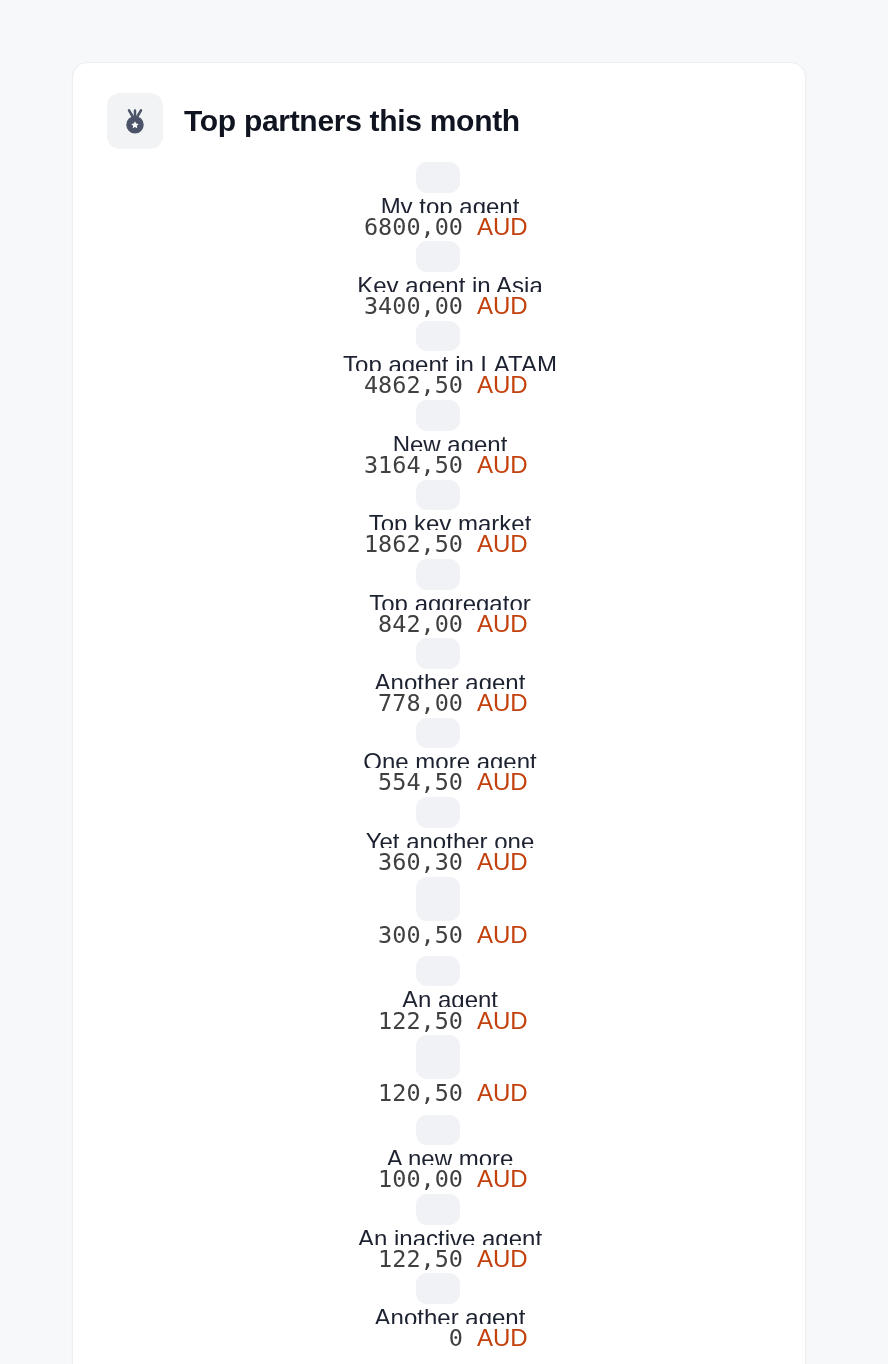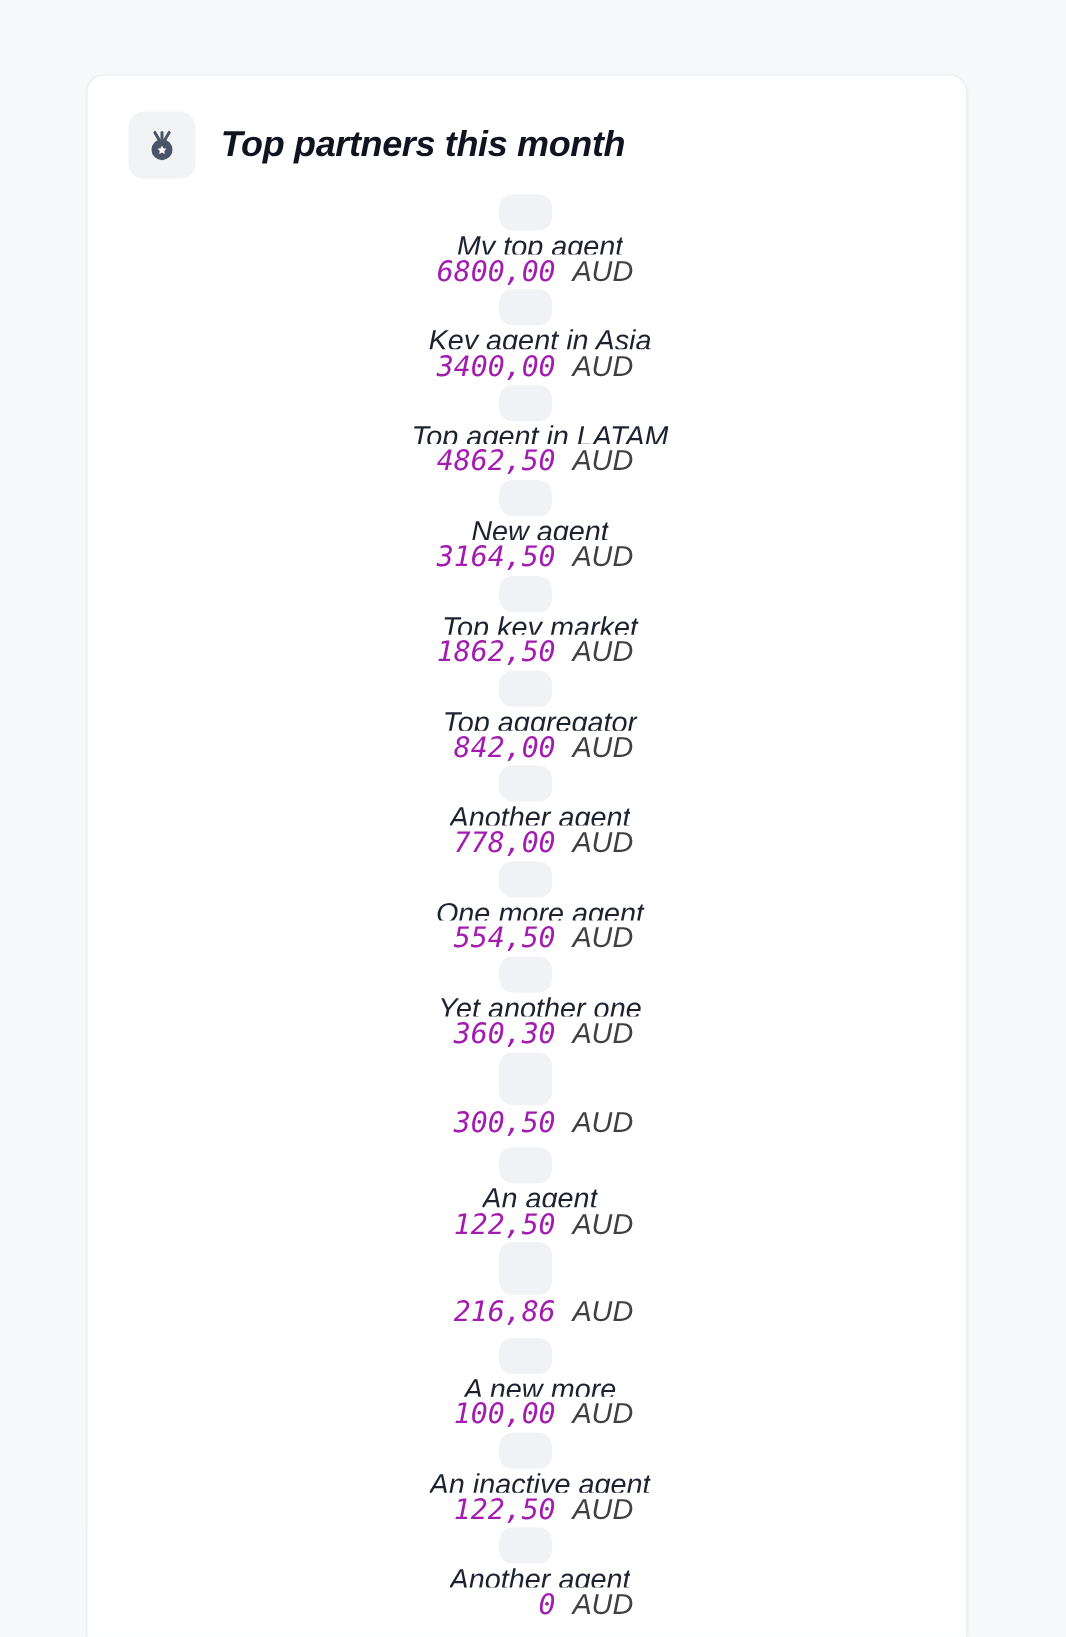--- a/index.html
+++ b/index.html
@@ -13,21 +13,20 @@
     background: #f7f8fa;
     font-family: "Liberation Sans", sans-serif;
     overflow: hidden;
   }
 
   .viewport {
     position: relative;
     width: 888px;
     height: 1364px;
     box-sizing: border-box;
-    font-style: italic;
   }
 
   
   .card {
     position: absolute;
     left: 72px;
     top: 62px;
     width: 734px;
     height: 1330px;            
     box-sizing: border-box;
@@ -113,30 +112,30 @@
     display: flex;
     align-items: baseline;
     flex: 0 0 auto;
     white-space: nowrap;
   }
 
   .partner-amount {
     font-family: "DejaVu Sans Mono", monospace;
     font-size: 23.5px;
     line-height: 1.2;
-    color: #a21caf;
+    color: #404040;
     text-align: right;
     min-width: 122px;
   }
 
   .partner-currency {
     margin-left: 14px;
     font-size: 24px;
     line-height: 1.2;
-    color: #404040;
+    color: #c2410c;
     min-width: 58px;
     text-align: left;
   }
 </style>
 </head>
 <body>
 
 <div class="viewport">
 
   <section class="card">
@@ -238,21 +237,21 @@
           <span class="avatar"></span>
           <span class="partner-name">An agent</span>
           <span class="partner-value-wrap">
             <span class="partner-amount">122,50</span>
             <span class="partner-currency">AUD</span>
           </span>
         </li>
         <li class="partner-row">
           <span class="avatar"></span>
           <span class="partner-value-wrap">
-            <span class="partner-amount">216,86</span>
+            <span class="partner-amount">120,50</span>
             <span class="partner-currency">AUD</span>
           </span>
         </li>
         <li class="partner-row">
           <span class="avatar"></span>
           <span class="partner-name">A new more</span>
           <span class="partner-value-wrap">
             <span class="partner-amount">100,00</span>
             <span class="partner-currency">AUD</span>
           </span>

